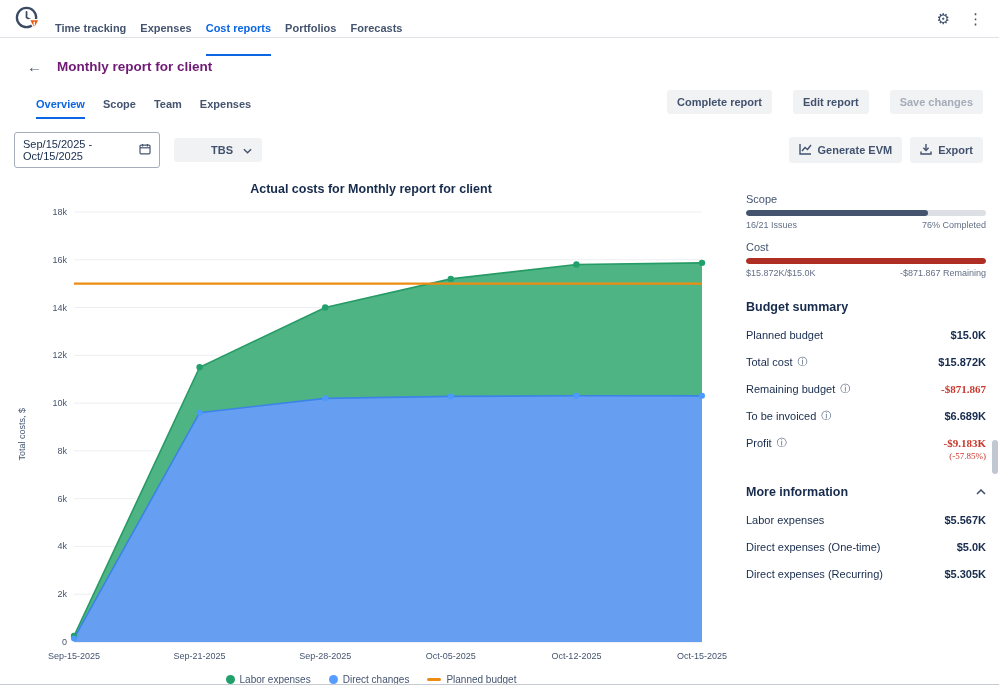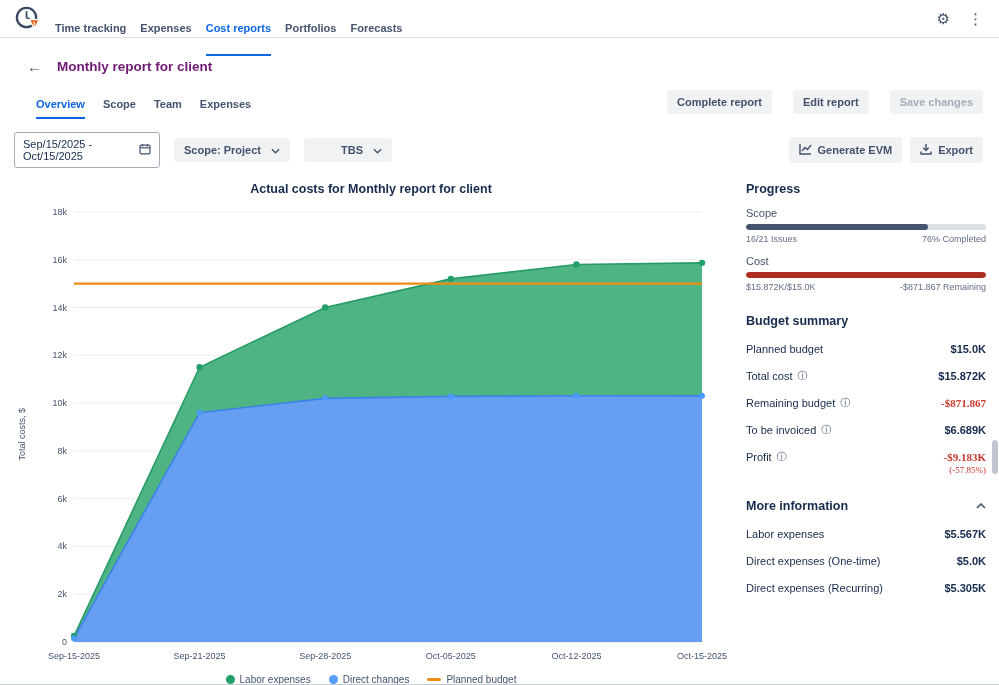--- a/index.html
+++ b/index.html
@@ -124,28 +124,20 @@
   <div class="filter-row">
     <div class="date-range">
       <span>Sep/15/2025 - Oct/15/2025</span>
       <span>
         <svg width="12" height="12" viewBox="0 0 12 12" fill="none" stroke="#44546F" stroke-width="1.2">
           <rect x="1" y="2.2" width="10" height="8.6" rx="1"></rect>
           <path d="M1 4.8 h10"></path>
             <path d="M3.6 1 v2.4"></path>
             <path d="M8.4 1 v2.4"></path>
         </svg>
-      </span>
-    </div>
-    <div class="select">
-      <span>Scope: Project</span>
-      <span>
-        <svg width="9" height="6" viewBox="0 0 10 6" fill="none" stroke="#44546F" stroke-width="1.6">
-            <path d="M1 1 l4 4 4-4"></path>
-          </svg>
       </span>
     </div>
     <div class="select board">
       <span>TBS</span>
       <span>
         <svg width="9" height="6" viewBox="0 0 10 6" fill="none" stroke="#44546F" stroke-width="1.6">
             <path d="M1 1 l4 4 4-4"></path>
           </svg>
       </span>
     </div>
@@ -237,21 +229,20 @@
           </span>
           <span class="legend-item">
             <span class="legend-line" style="background: rgb(238, 139, 19);"></span>
             <span>Planned budget</span>
           </span>
         </div>
     </section>
 
     <aside class="side-panel">
 
-      <h2 class="panel-title">Progress</h2>
 
       <div class="bar-label">Scope</div>
       <div class="bar-track">
         <div class="bar-fill" style="width: 76%; background: rgb(68, 84, 111);"></div>
       </div>
       <div class="bar-caption">
         <span>16/21 Issues</span>
         <span>76% Completed</span>
       </div>
 

